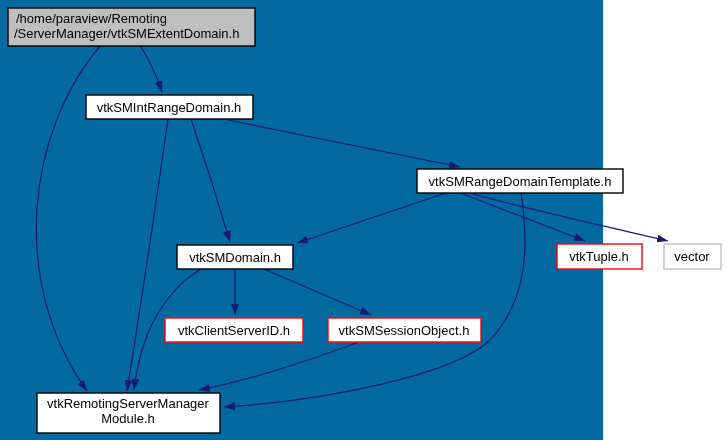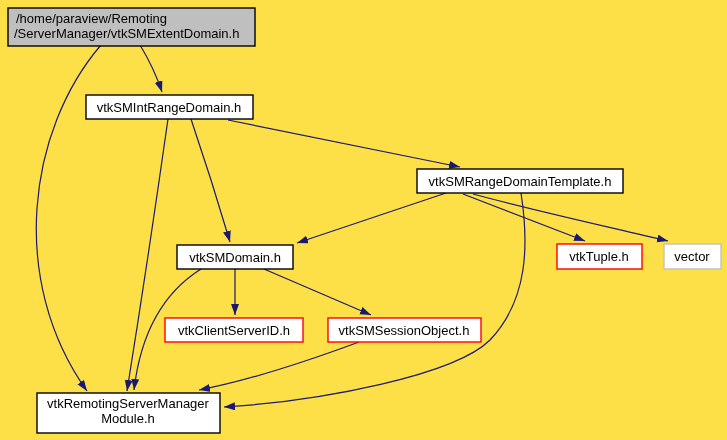--- a/index.html
+++ b/index.html
@@ -1,20 +1,20 @@
 <!DOCTYPE html>
 <html><head>
 <meta charset="utf-8">
 <style>
   html, body { margin: 0; padding: 0; background: #ffffff; }
   .canvas {
     position: relative;
-    width: 727px;
+    width: 603px;
     height: 440px;
-    background: #fde047;
+    background: #0369a1;
     font-family: "Liberation Sans", sans-serif;
   }
   svg text {
     font-family: "Liberation Sans", sans-serif;
     font-size: 13px;
     fill: #000000;
   }
   .edges path { fill: none; stroke-width: 1.2; }
   .node rect { stroke-width: 1.4; }
 </style>

